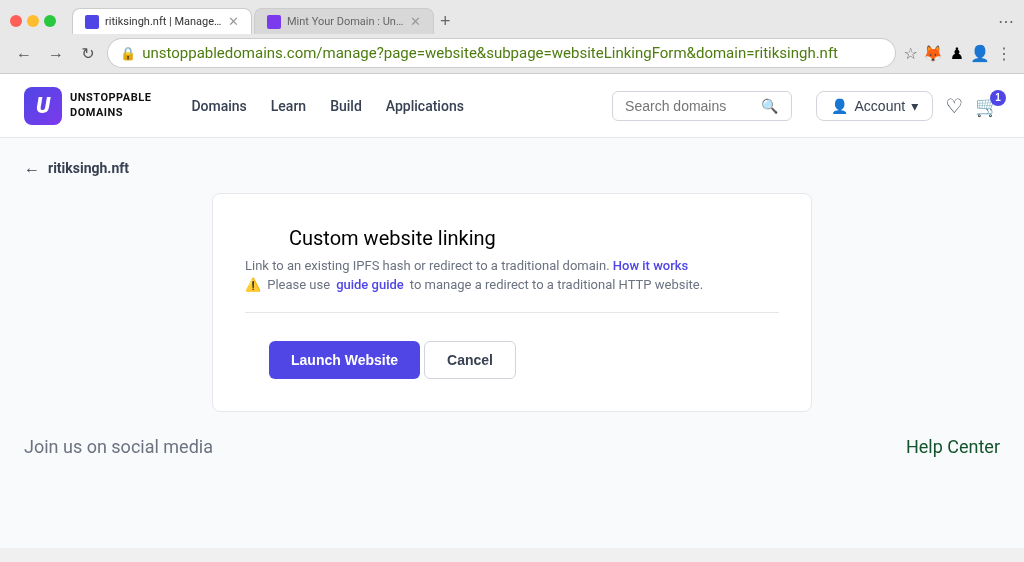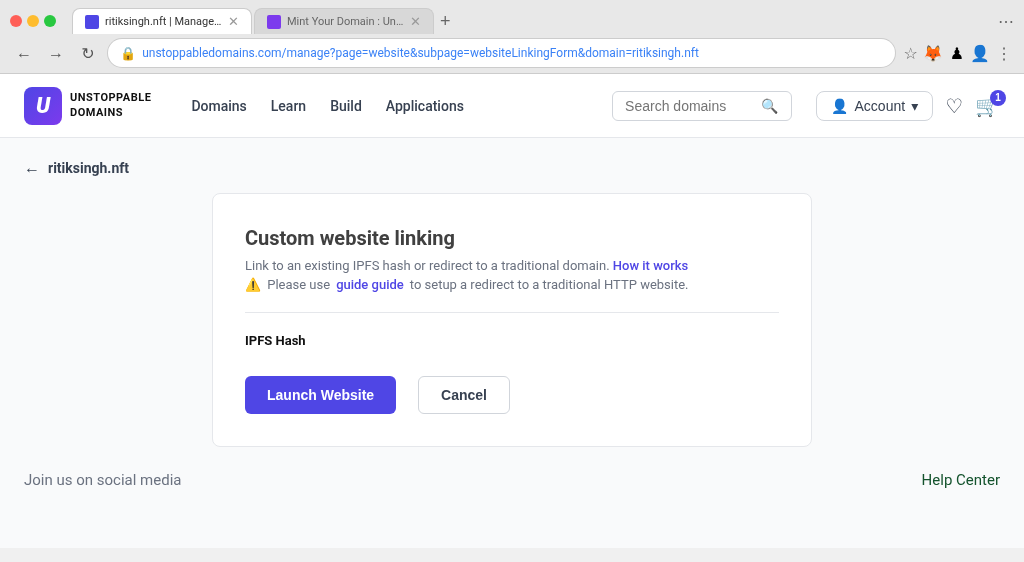--- a/index.html
+++ b/index.html
@@ -17,21 +17,21 @@
     .browser-tab { display: flex; align-items: center; padding: 5px 12px; background: #fff; border-radius: 8px 8px 0 0; font-size: 12px; color: #333; max-width: 180px; gap: 6px; border: 1px solid #ccc; border-bottom: none; }
     .browser-tab.inactive { background: #d8d8d8; color: #666; }
     .tab-favicon { width: 14px; height: 14px; background: #4f46e5; border-radius: 2px; flex-shrink: 0; }
     .tab-label { overflow: hidden; text-overflow: ellipsis; white-space: nowrap; font-size: 11px; }
     .tab-close { margin-left: auto; color: #999; font-size: 13px; cursor: pointer; }
     .new-tab-btn { background: none; border: none; font-size: 18px; color: #666; cursor: pointer; padding: 0 4px; }
 
     .browser-addressbar { display: flex; align-items: center; padding: 5px 12px 6px; gap: 8px; }
     .nav-btn { background: none; border: none; font-size: 16px; color: #555; cursor: pointer; width: 24px; height: 24px; display: flex; align-items: center; justify-content: center; border-radius: 50%; }
     .address-bar { flex: 1; height: 28px; border: none; border-radius: 14px; background: #fff; padding: 0 12px; font-size: 12px; color: #333; display: flex; align-items: center; gap: 6px; box-shadow: 0 0 0 1px #ccc; }
-    .address-text { font-size: 12px; color: #3b82f6; flex: 1; }
+    .address-text { font-size: 15px; color: #4d7c0f; flex: 1; }
     .browser-actions { display: flex; gap: 6px; align-items: center; }
 
     
     .website { background: #fff; height: calc(562px - 88px); overflow: hidden; }
 
     
     .navbar { display: flex; align-items: center; padding: 0 24px; height: 64px; border-bottom: 1px solid #e5e7eb; background: #fff; gap: 24px; }
     .logo { display: flex; align-items: center; gap: 8px; margin-right: 16px; }
     .logo-icon { width: 38px; height: 38px; background: linear-gradient(135deg, #4f46e5, #7c3aed); border-radius: 8px; display: flex; align-items: center; justify-content: center; }
     .logo-u { color: white; font-weight: 900; font-size: 22px; font-style: italic; }
@@ -48,34 +48,34 @@
     .cart-btn { position: relative; background: none; border: none; font-size: 20px; color: #374151; cursor: pointer; }
     .cart-badge { position: absolute; top: -4px; right: -6px; background: #4f46e5; color: white; border-radius: 50%; width: 16px; height: 16px; font-size: 10px; font-weight: 700; display: flex; align-items: center; justify-content: center; }
 
     
     .page-content { background: #f9fafb; min-height: calc(100% - 64px); padding: 20px 0; }
     .breadcrumb { display: flex; align-items: center; gap: 8px; padding: 0 24px 16px; }
     .back-arrow { color: #374151; font-size: 16px; cursor: pointer; }
     .breadcrumb-text { font-size: 14px; color: #374151; font-weight: 700; }
 
     .card { background: #fff; border: 1px solid #e5e7eb; border-radius: 8px; margin: 0 auto; max-width: 600px; padding: 32px; }
-    .card-title { font-size: 20px; font-weight: 700; color: #404040; margin-bottom: 8px; }
+    .card-title { font-size: 20px; font-weight: 400; color: #000000; margin-bottom: 8px; margin-left: 44px; }
     .card-desc { font-size: 13px; color: #6b7280; margin-bottom: 4px; }
     .card-desc a, .link { color: #4f46e5; text-decoration: none; font-weight: 500; }
     .warning-row { display: flex; align-items: center; gap: 6px; font-size: 13px; color: #6b7280; margin-bottom: 0; }
     .divider { border: none; border-top: 1px solid #e5e7eb; margin: 20px 0; }
 
     .field-label { font-size: 13px; font-weight: 700; color: #111; margin-bottom: 10px; }
     .ipfs-input { width: 100%; padding: 10px 14px; border: 2px solid #ef4444; border-radius: 6px; font-size: 14px; color: #9ca3af; outline: none; }
     .ipfs-input::placeholder { color: #9ca3af; }
 
-    .btn-row { display: flex; gap: 22px; margin-top: 28px; }
+    .btn-row { display: flex; gap: 4px; margin-top: 28px; margin-left: 24px; }
     .btn-primary { background: #4f46e5; color: #fff; border: none; border-radius: 6px; padding: 10px 22px; font-size: 14px; font-weight: 600; cursor: pointer; }
     .btn-secondary { background: #fff; color: #374151; border: 1px solid #d1d5db; border-radius: 6px; padding: 10px 22px; font-size: 14px; font-weight: 600; cursor: pointer; }
-    .footer-text { font-size: 15px; color: #6b7280; text-align: center; }
+    .footer-text { font-size: 18px; color: #6b7280; text-align: center; }
 
     
     .tab-fav-ud { background: #4f46e5; }
     .tab-fav-mint { background: #7c3aed; }
   </style>
 </head>
 <body>
 
 <div class="browser-chrome">
 
@@ -170,26 +170,25 @@
     <div class="card">
       <h2 class="card-title">Custom website linking</h2>
       <p class="card-desc">
         <span>Link to an existing IPFS hash or redirect to a traditional domain.</span>
         <a class="link">How it works</a>
       </p>
       <div class="warning-row">
         <span>⚠️</span>
         <span>Please use</span>
         <a class="link">guide guide</a>
-        <span>to setup a redirect to a traditional HTTP website.</span>
+        <span>to manage a redirect to a traditional HTTP website.</span>
       </div>
 
       <hr class="divider">
 
-      <div class="field-label">IPFS Hash</div>
 
       <div class="btn-row">
         <button class="btn-primary">Launch Website</button>
         <button class="btn-secondary">Cancel</button>
       </div>
     </div>
 
     <div style="display:flex;justify-content:space-between;padding:16px 24px;margin-top:8px;">
       <span class="footer-text">Join us on social media</span>
       <span class="footer-text" style="color:#14532d;cursor:pointer;">Help Center</span>

